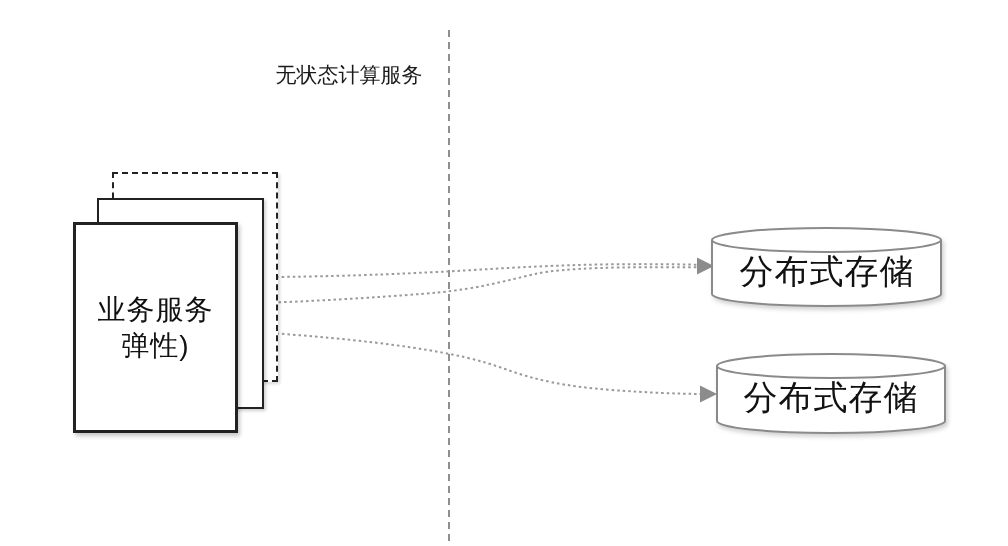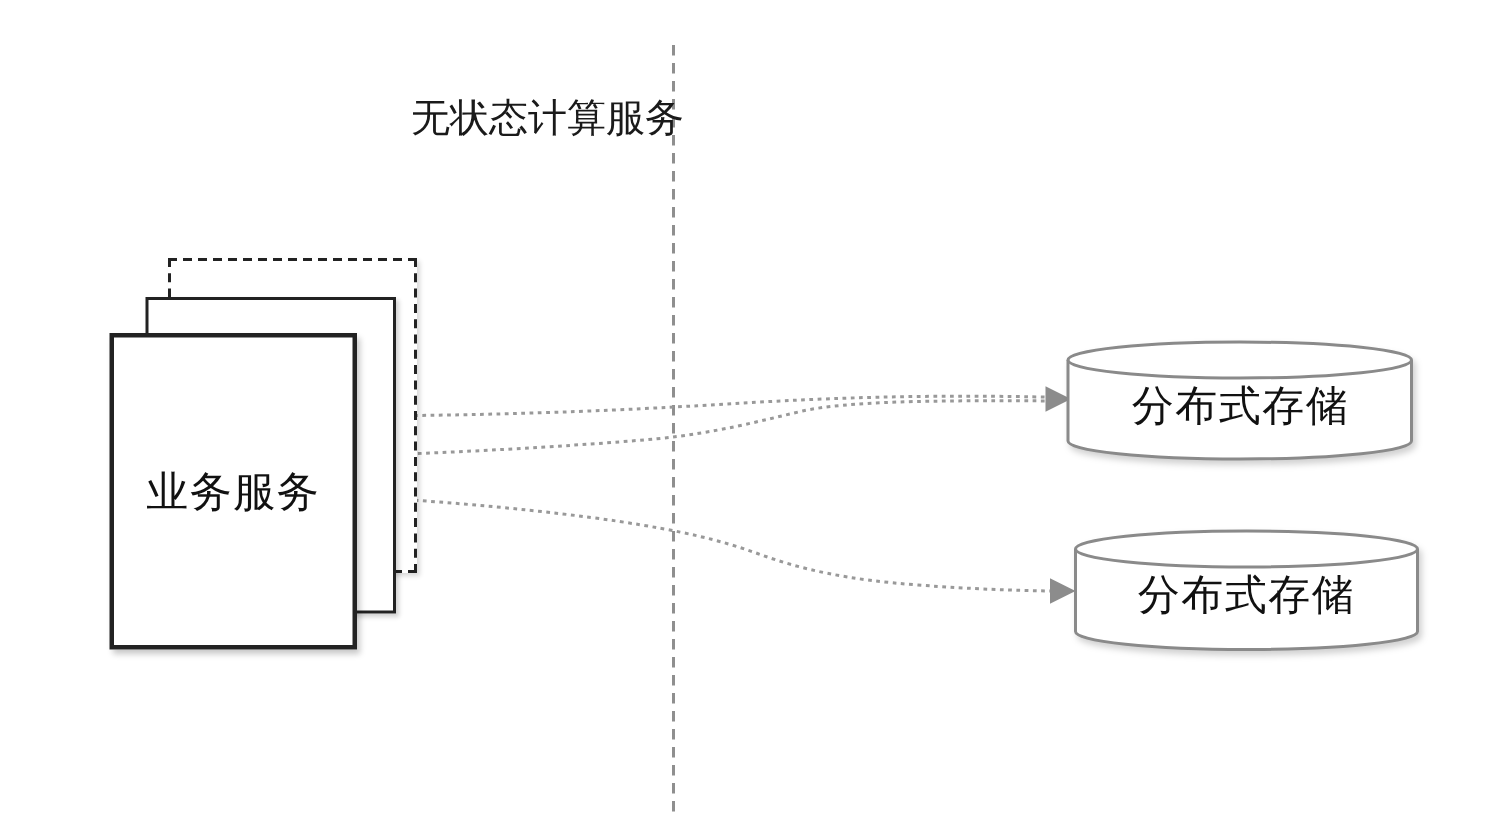--- a/index.html
+++ b/index.html
@@ -50,30 +50,30 @@
     font-size: 28px;
     line-height: 36px;
     color: #111111;
     letter-spacing: 1px;
   }
   .box-text span { display: block; }
   .section-label {
     position: absolute;
     top: 61px;
     width: 150px;
-    font-size: 26px;
+    font-size: 21px;
     color: #1a1a1a;
     text-align: center;
     white-space: nowrap;
   }
   .section-label.left  { left: 274px; }
   .section-label.right { left: 479px; }
   .cyl-label {
     position: absolute;
-    font-size: 28px;
+    font-size: 34px;
     font-weight: 500;
     color: #111111;
     text-align: center;
     height: 30px;
     line-height: 30px;
     letter-spacing: 1px;
   }
   .cyl-label.top    { left: 712px; top: 256px; width: 230px; }
   .cyl-label.bottom { left: 717px; top: 382px; width: 228px; }
 </style>
@@ -104,20 +104,21 @@
       <path d="M717,366 v55 a114,12 0 0 0 228,0 v-55" fill="#ffffff" stroke="#8a8a8a" stroke-width="2"></path>
       <ellipse cx="831" cy="366" rx="114" ry="12" fill="#ffffff" stroke="#8a8a8a" stroke-width="2"></ellipse>
     </g>
   </svg>
 
   <div class="box box-back"></div>
   <div class="box box-mid"></div>
   <div class="box box-front">
     <div class="box-text">
       <span>业务服务</span>
+      <span>弹性)</span>
     </div>
   </div>
 
   <div class="section-label left">无状态计算服务</div>
 
   <div class="cyl-label top">分布式存储</div>
   <div class="cyl-label bottom">分布式存储</div>
 
 </div>
 

